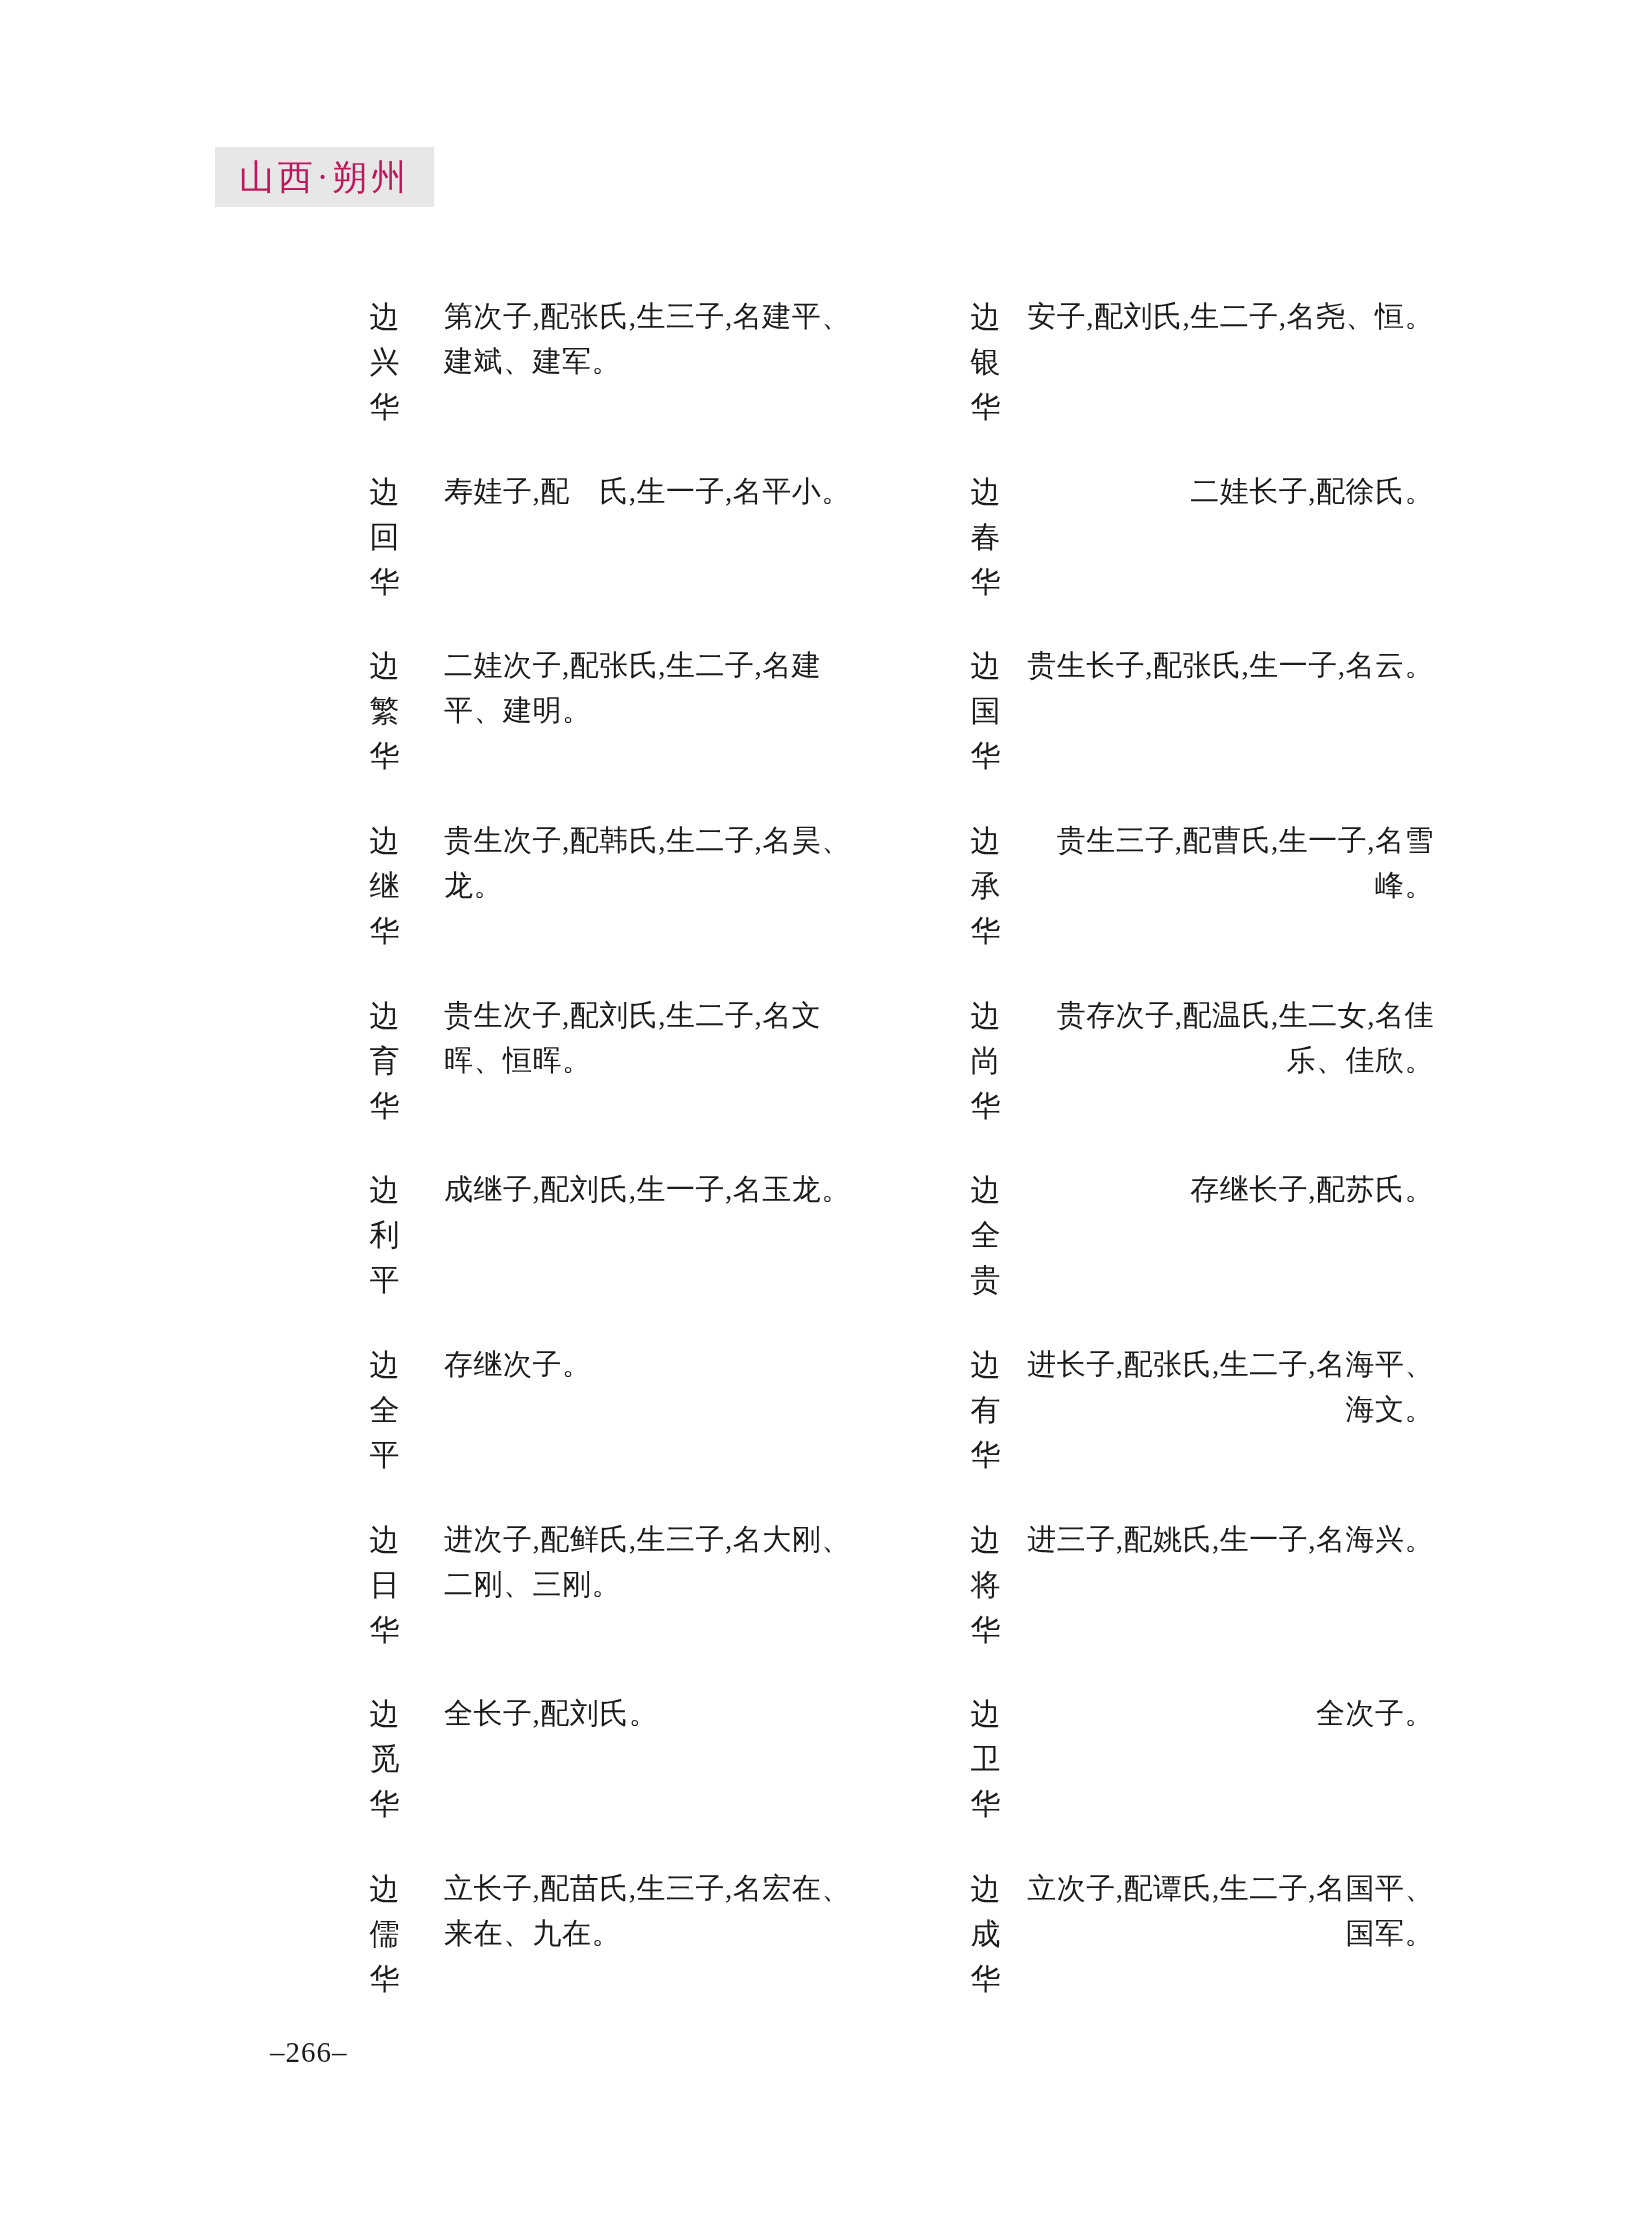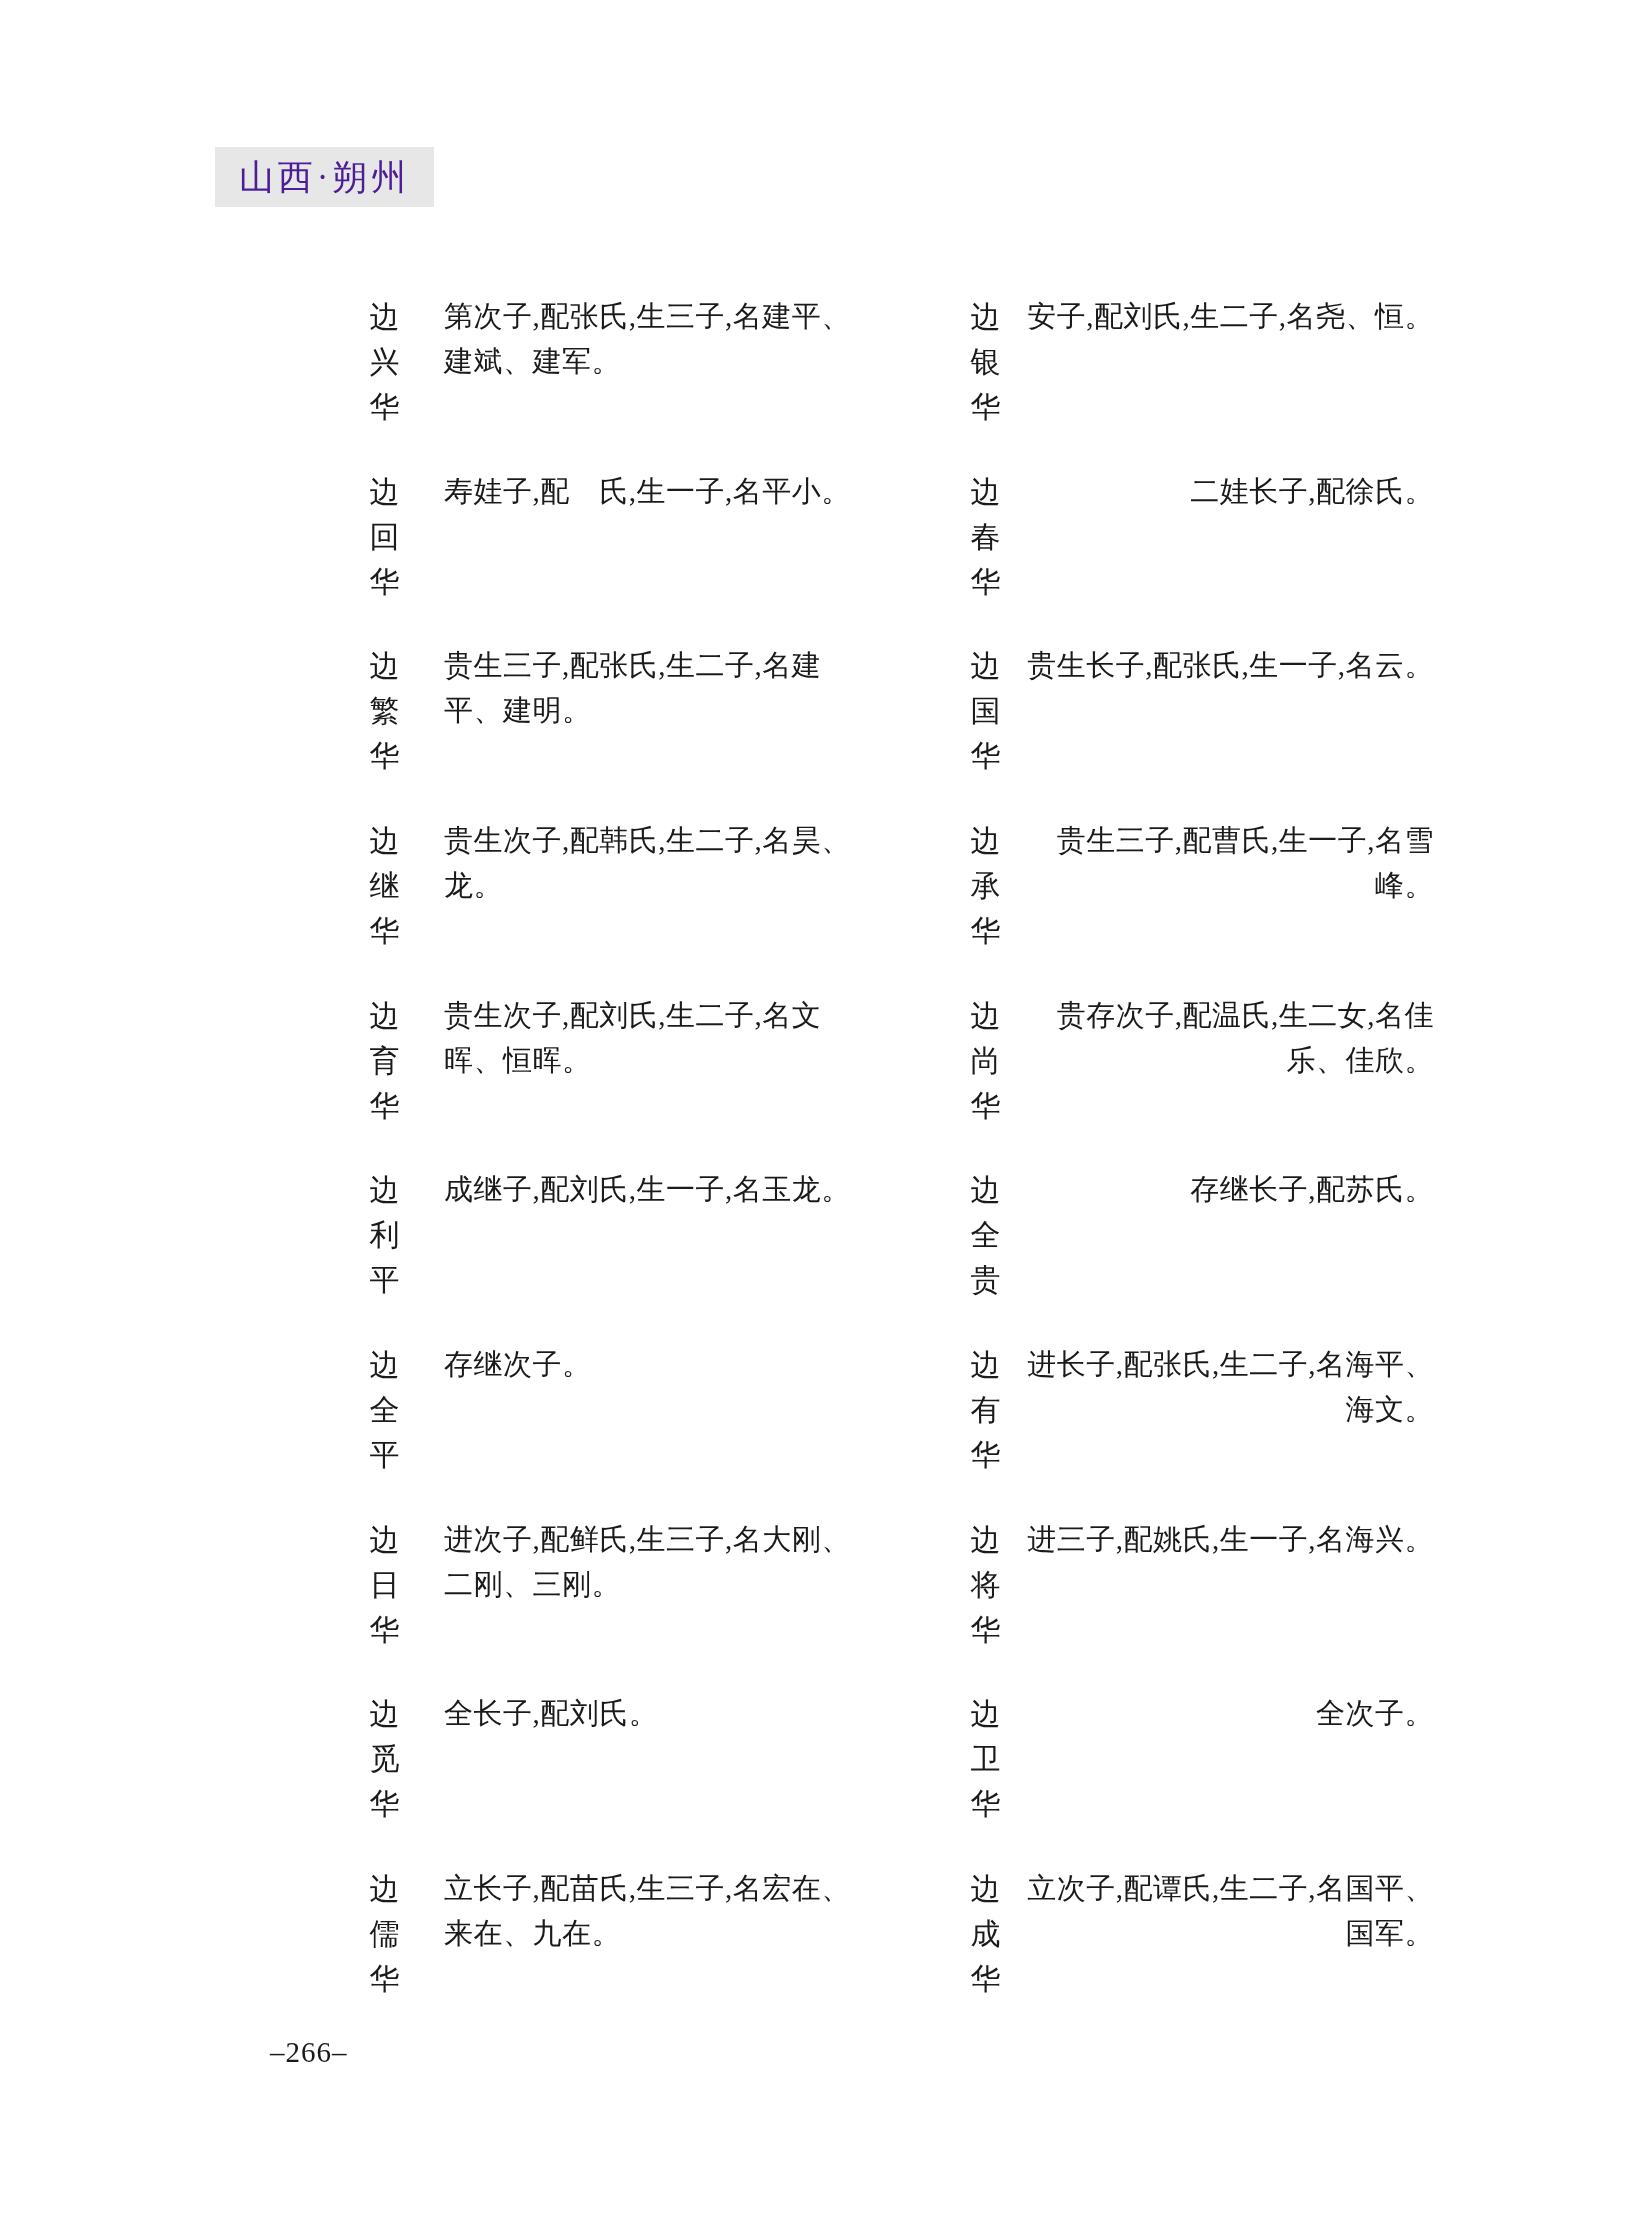--- a/index.html
+++ b/index.html
@@ -9,21 +9,21 @@
     background:#ffffff;
     font-family:"Liberation Serif","DejaVu Serif",serif;
     color:#1a1a1a;
     overflow:hidden;
   }
   .badge{
     position:absolute;left:215px;top:147px;
     width:219px;height:60px;
     background:#e7e7e7;
     display:flex;align-items:center;justify-content:center;
-    font-size:35px;letter-spacing:3.9px;color:#4c1d95;
+    font-size:35px;letter-spacing:3.9px;color:#be185d;
   }
   .row{position:absolute;left:0;width:1651px;}
   .pname{
     position:absolute;width:43px;
     font-size:30px;line-height:45px;
     text-align:center;
   }
   .pname div{height:45px;}
   .pdesc{
     position:absolute;
@@ -76,21 +76,21 @@
       </div>
     <div class="pdesc r-desc">二娃长子,配徐氏。</div>
   </section>
 
   <section class="row" style="top:643px">
     <div class="pname l-name">
         <div>边</div>
         <div>繁</div>
         <div>华</div>
       </div>
-    <div class="pdesc l-desc">贵生三子,配张氏,生二子,名建平、建明。</div>
+    <div class="pdesc l-desc">二娃次子,配张氏,生二子,名建平、建明。</div>
     <div class="pname r-name">
         <div>边</div>
         <div>国</div>
         <div>华</div>
       </div>
     <div class="pdesc r-desc">贵生长子,配张氏,生一子,名云。</div>
   </section>
 
   <section class="row" style="top:818px">
     <div class="pname l-name">

